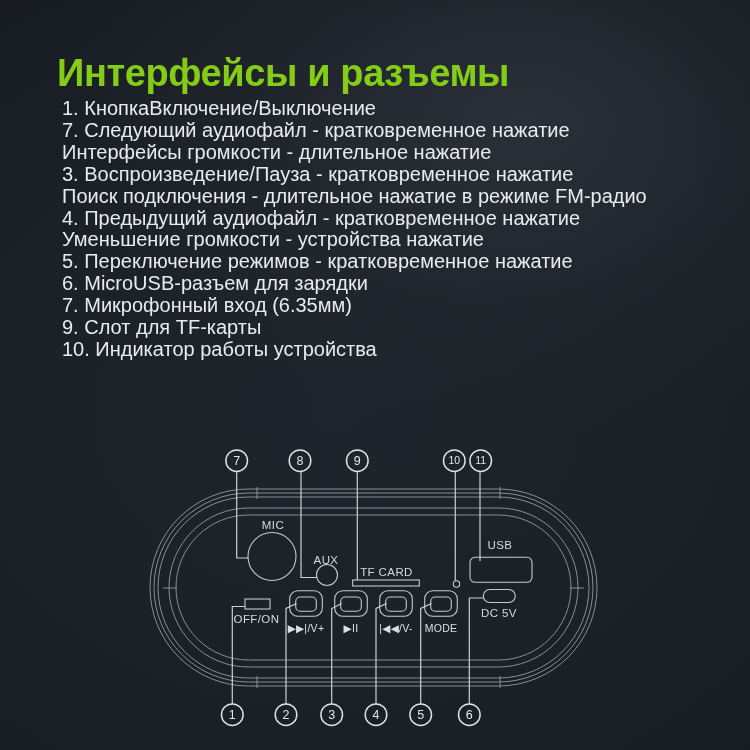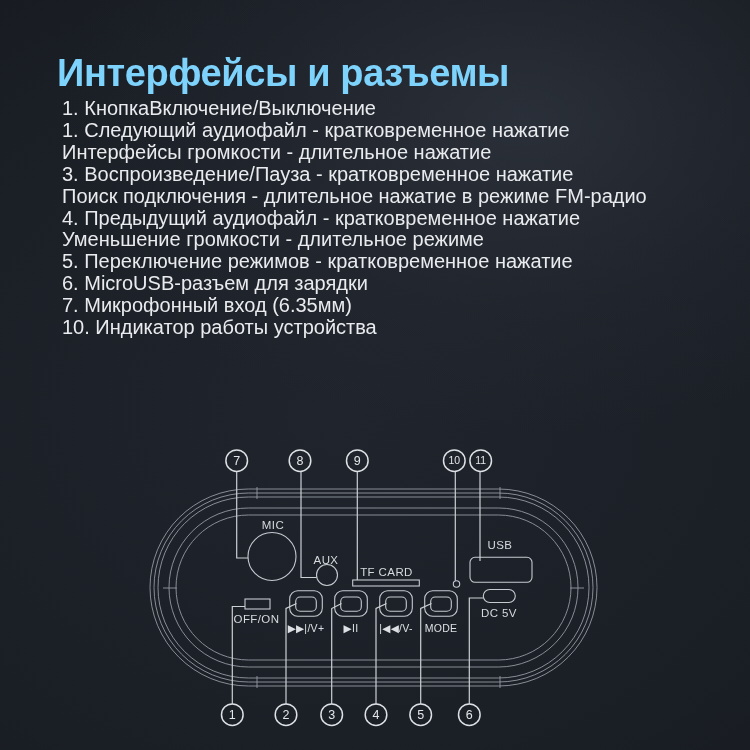--- a/index.html
+++ b/index.html
@@ -10,21 +10,21 @@
   }
   .bg{
     position:absolute;inset:0;
     background:
       radial-gradient(620px 420px at 70% 16%, rgba(66,74,86,0.38) 0%, rgba(46,52,62,0.22) 45%, rgba(0,0,0,0) 75%),
       radial-gradient(900px 700px at 45% 55%, #20242c 0%, #1a1e25 55%, #14171c 100%);
   }
   .title{
     position:absolute;left:57px;top:27px;
     font-size:38px;font-weight:bold;letter-spacing:-0.4px;
-    color:#7dd3fc;white-space:nowrap;
+    color:#84cc16;white-space:nowrap;
   }
   .list{
     position:absolute;left:62px;top:98px;
     font-size:20px;line-height:21.9px;color:#e9ebee;
   }
   .list div{white-space:nowrap;}
   svg{position:absolute;left:0;top:440px;}
   svg text{
     font-family:"Liberation Sans","DejaVu Sans",sans-serif;
     fill:#d6dade;
@@ -40,29 +40,30 @@
 </style>
 </head>
 <body>
 
 <div class="bg"></div>
 
 <h1 class="title">Интерфейсы и разъемы</h1>
 
 <div class="list">
   <div>1. КнопкаВключение/Выключение</div>
-  <div>1. Следующий аудиофайл - кратковременное нажатие</div>
+  <div>7. Следующий аудиофайл - кратковременное нажатие</div>
   <div>Интерфейсы громкости - длительное нажатие</div>
   <div>3. Воспроизведение/Пауза - кратковременное нажатие</div>
   <div>Поиск подключения - длительное нажатие в режиме FM-радио</div>
   <div>4. Предыдущий аудиофайл - кратковременное нажатие</div>
-  <div>Уменьшение громкости - длительное режиме</div>
+  <div>Уменьшение громкости - устройства нажатие</div>
   <div>5. Переключение режимов - кратковременное нажатие</div>
   <div>6. MicroUSB-разъем для зарядки</div>
   <div>7. Микрофонный вход (6.35мм)</div>
+  <div>9. Слот для TF-карты</div>
   <div>10. Индикатор работы устройства</div>
 </div>
 
 <svg width="750" height="310" viewBox="0 0 750 310">
 
   <g>
     <rect class="outline" x="150" y="49" width="447" height="197" rx="98.5"></rect>
     <rect class="outline" x="154" y="53" width="439" height="189" rx="94.5"></rect>
     <rect class="outline" x="158" y="57" width="431" height="181" rx="90.5"></rect>
     <rect class="outline" x="169" y="68" width="409" height="159" rx="79.5"></rect>

